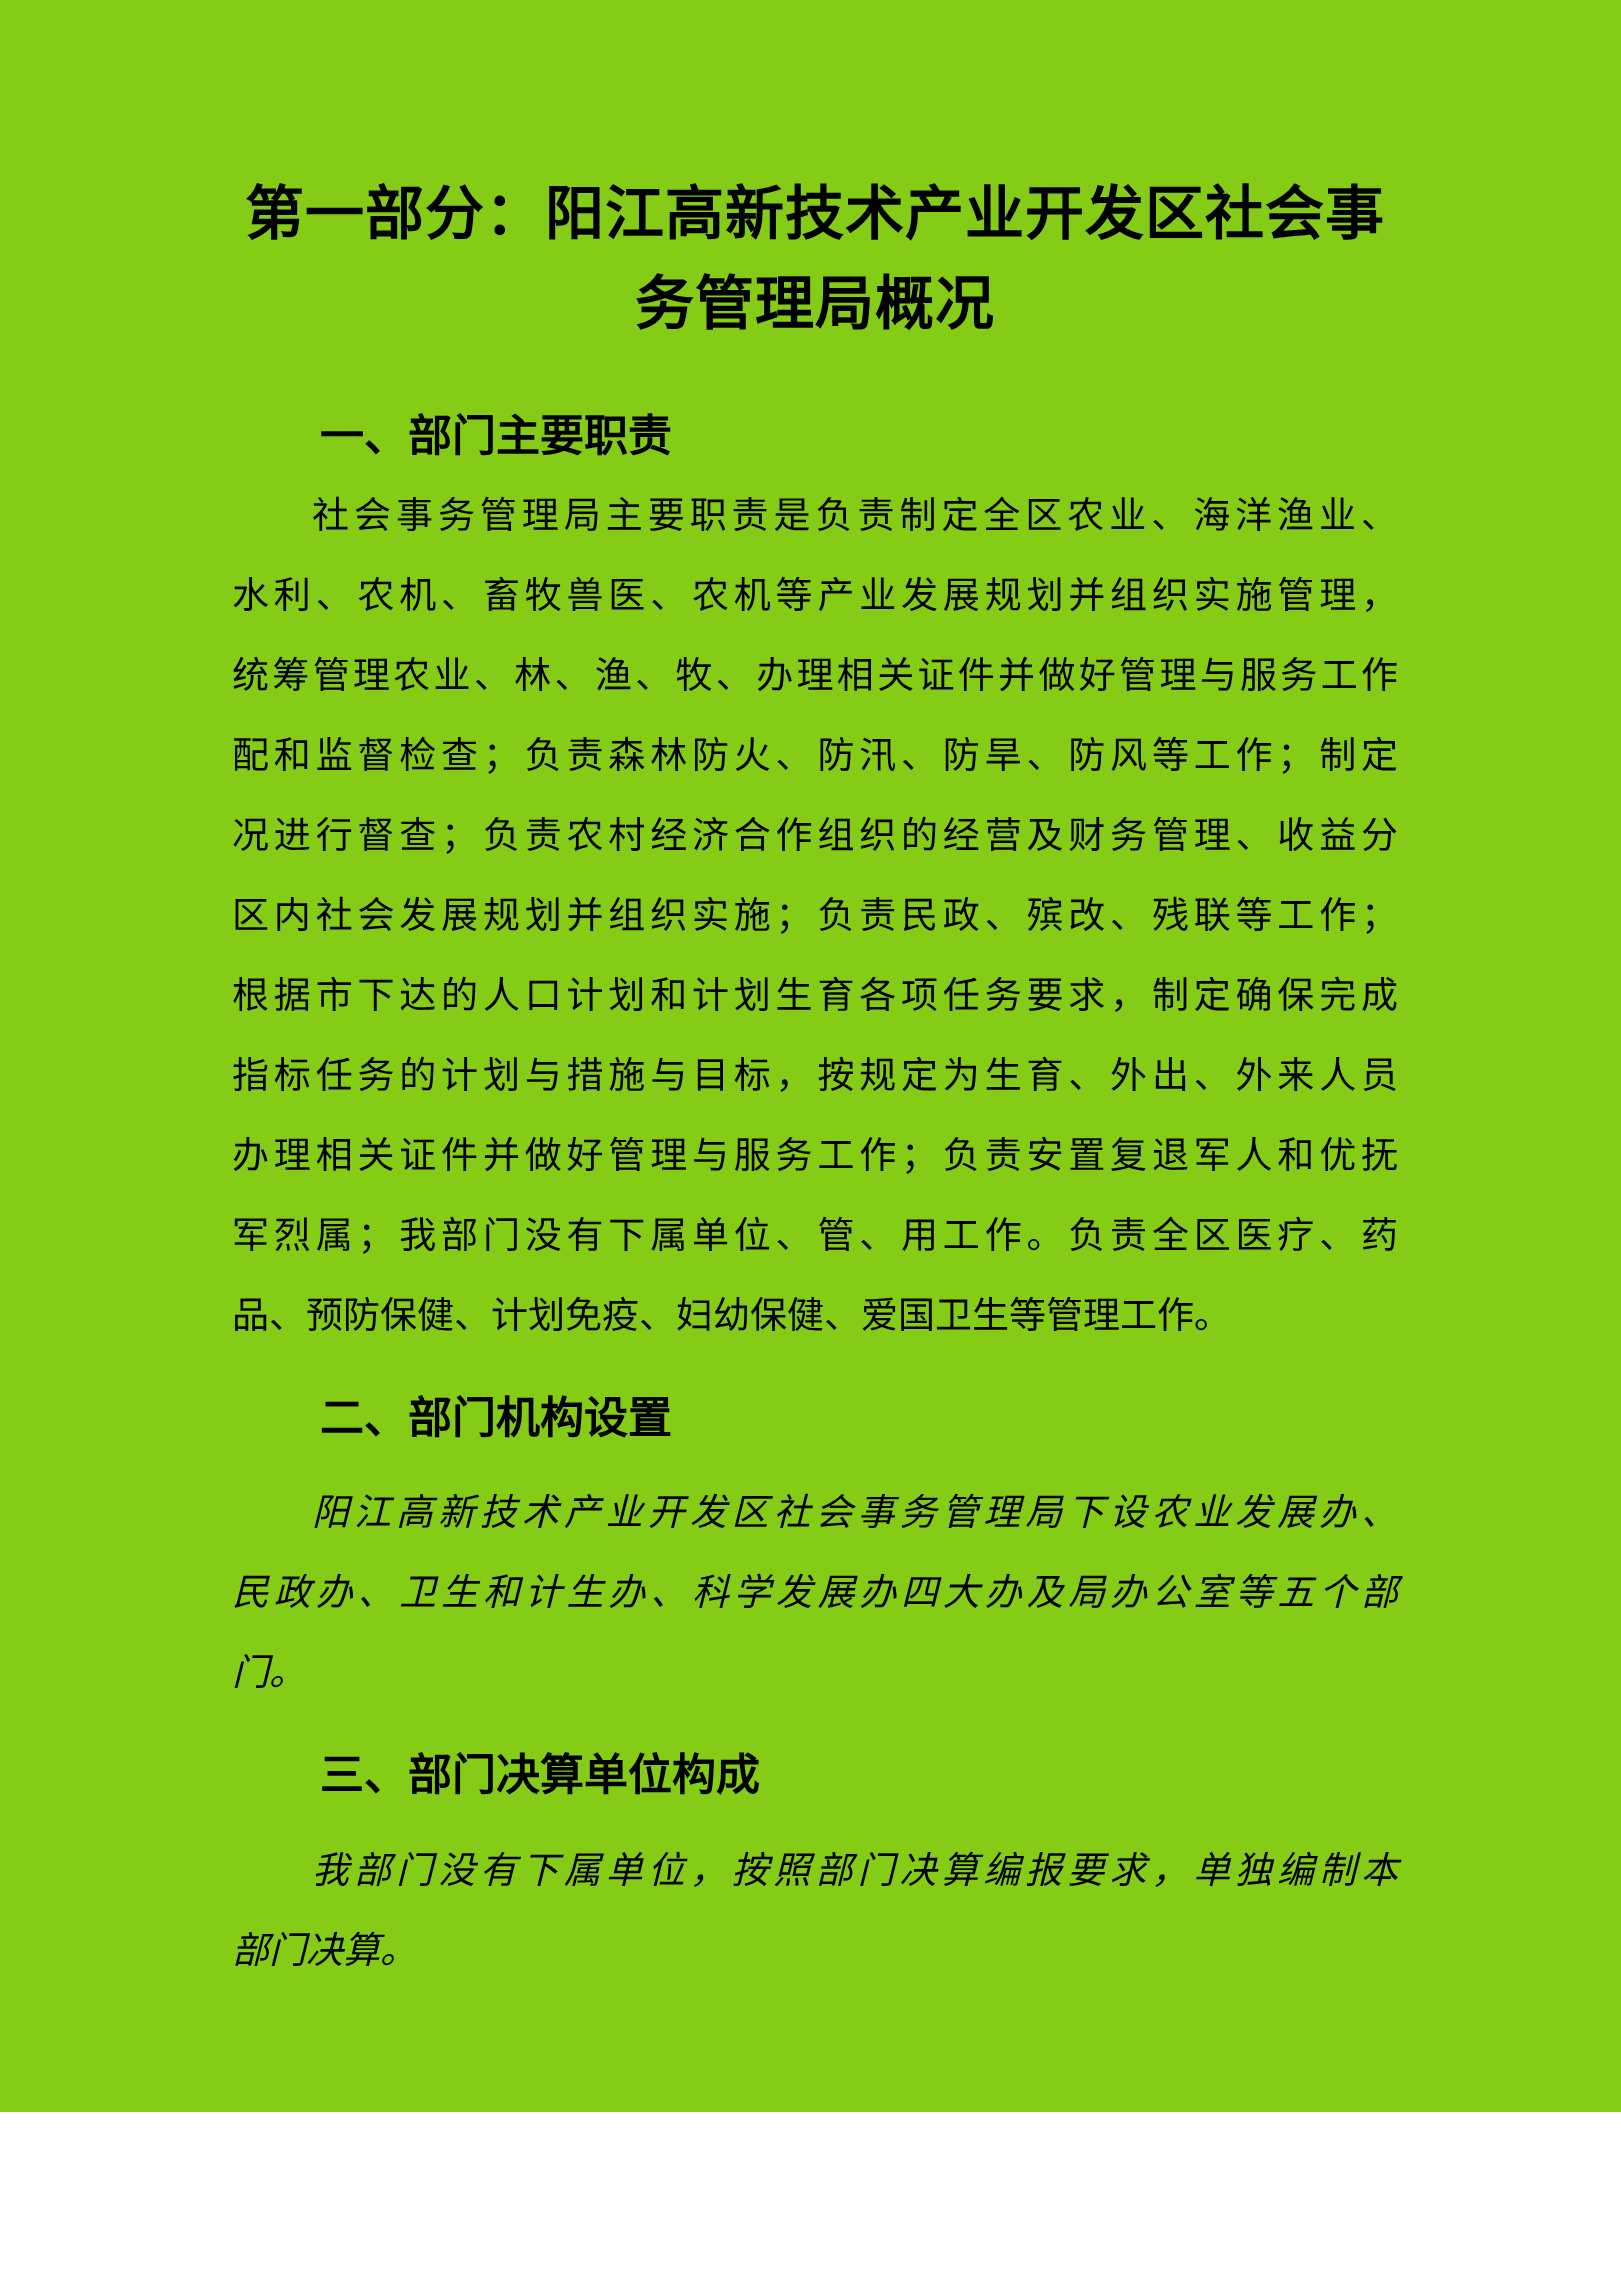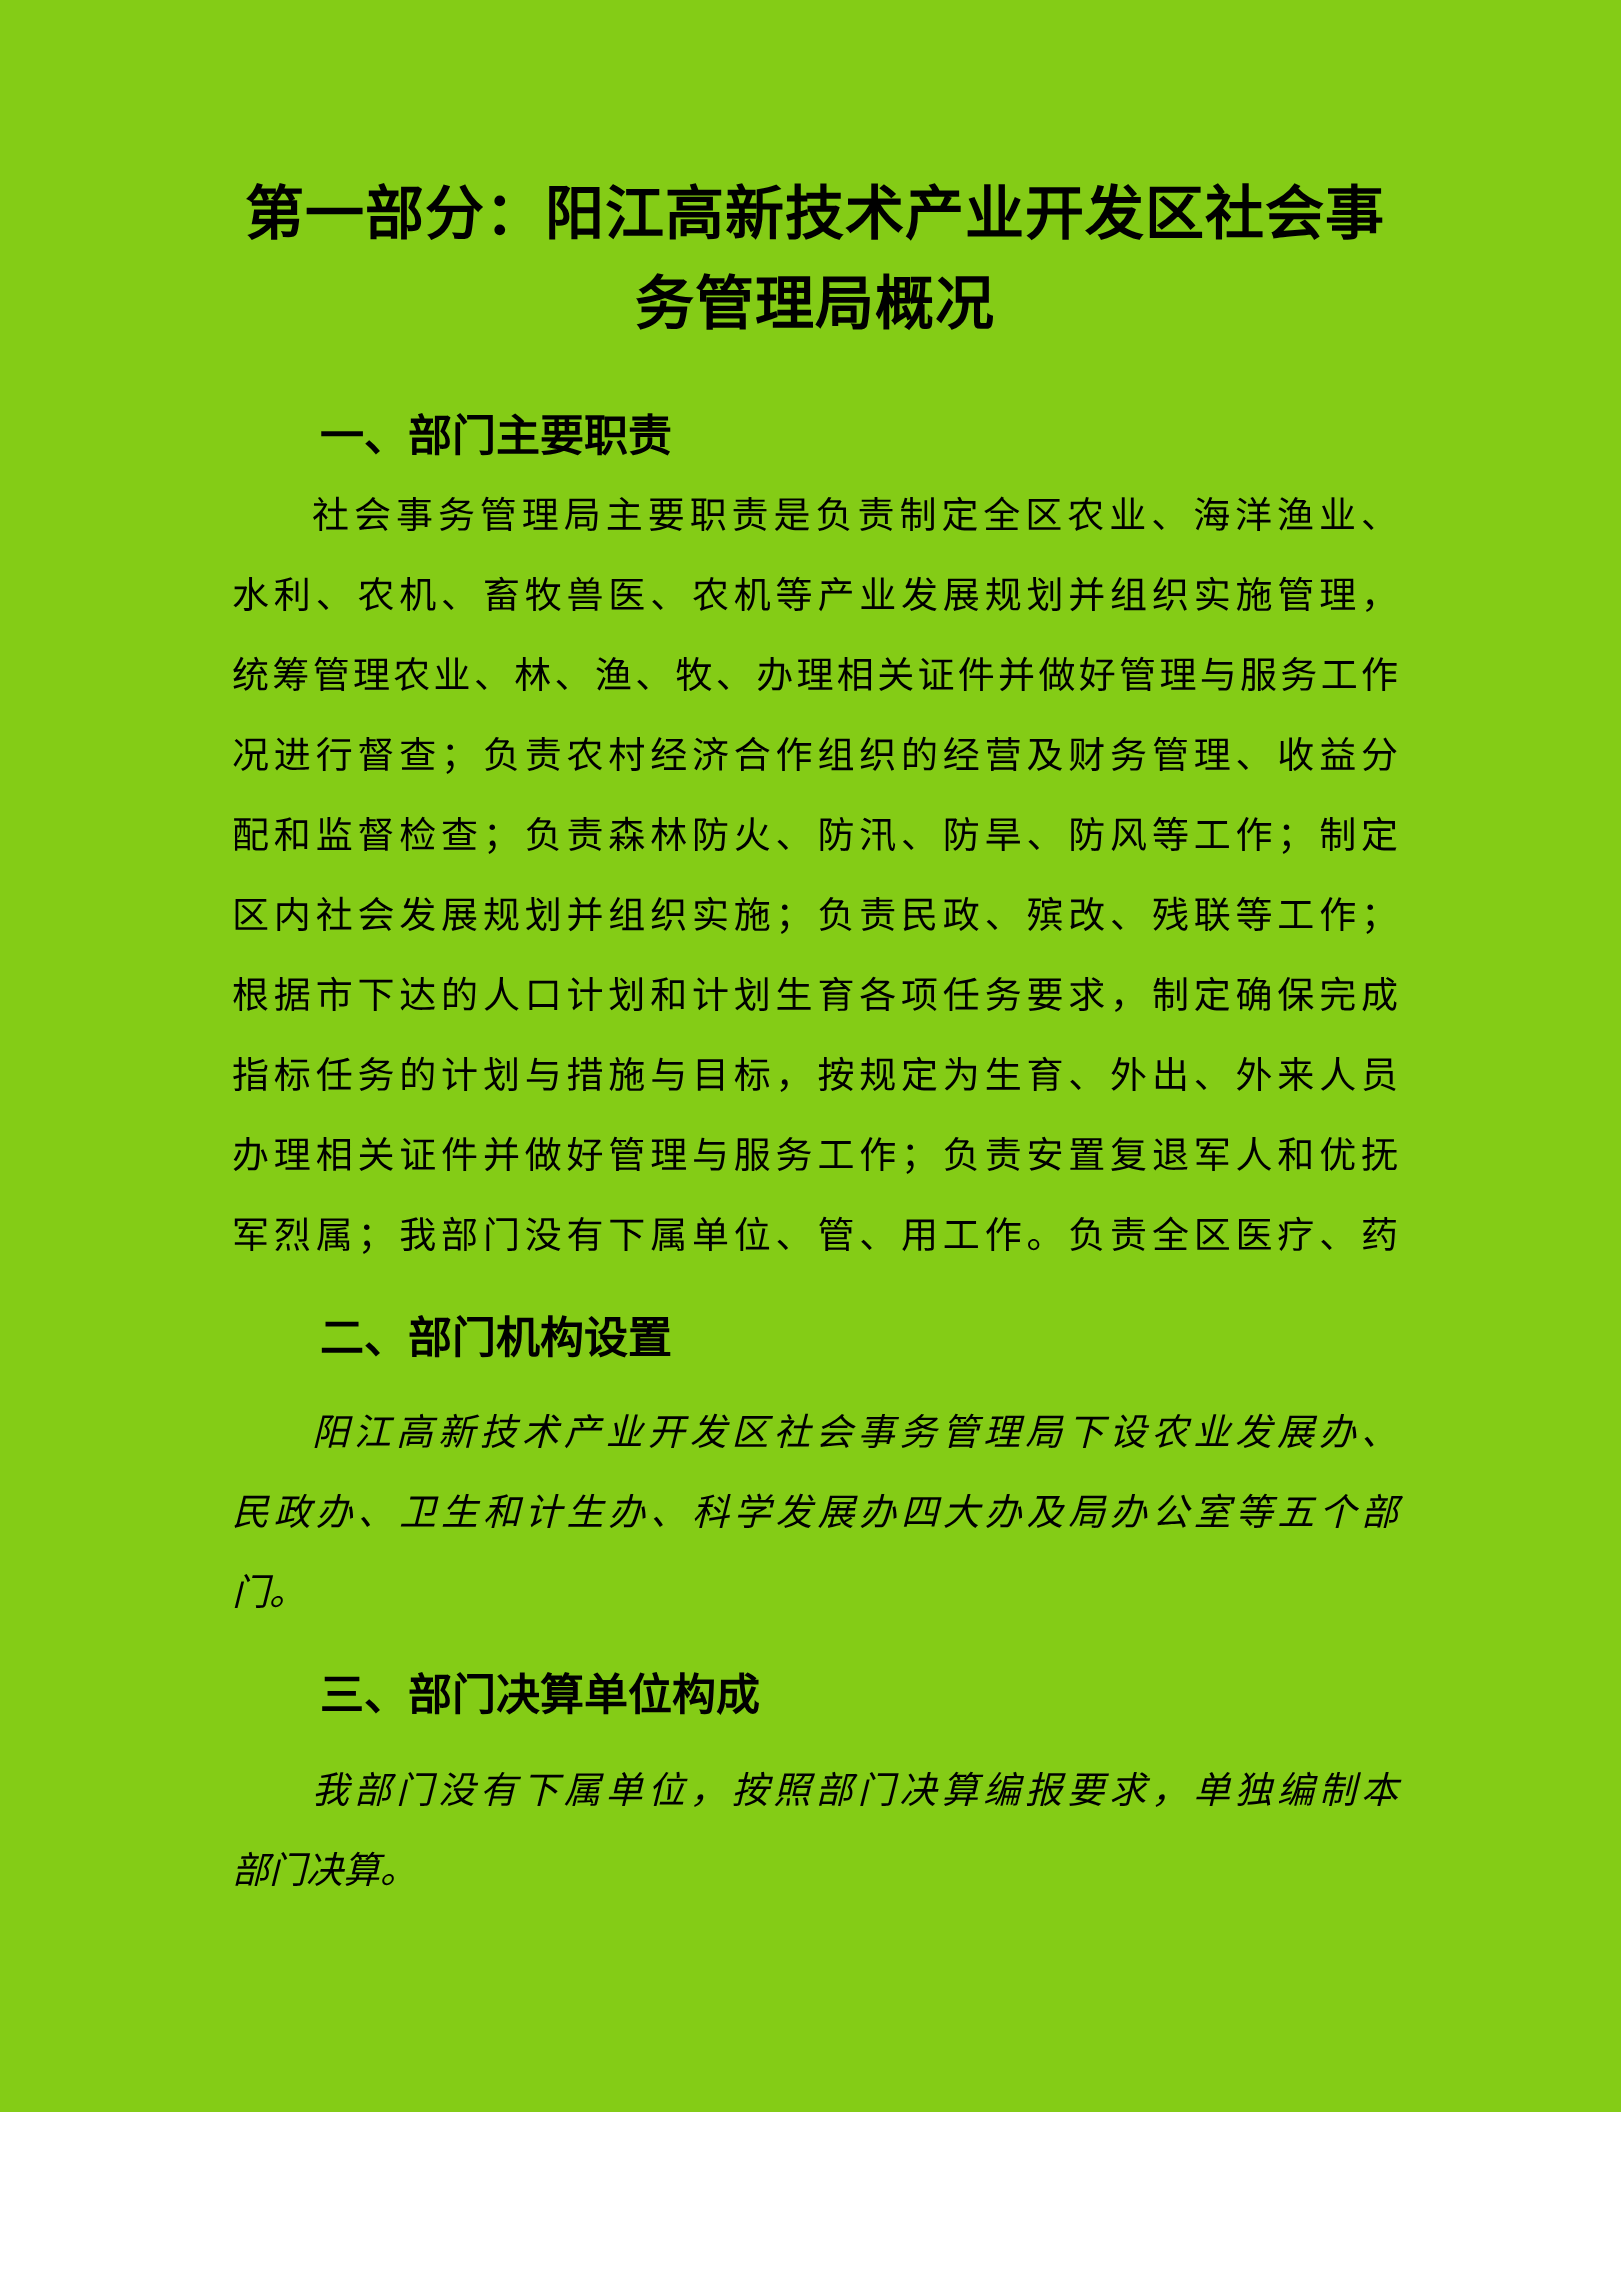--- a/index.html
+++ b/index.html
@@ -83,27 +83,28 @@
       <div>第一部分：阳江高新技术产业开发区社会事</div>
       <div>务管理局概况</div>
     </div>
 
     <div class="section-heading first-heading">一、部门主要职责</div>
 
     <div class="para">
         <div class="tline first">社会事务管理局主要职责是负责制定全区农业、海洋渔业、</div>
         <div class="tline">水利、农机、畜牧兽医、农机等产业发展规划并组织实施管理，</div>
         <div class="tline">统筹管理农业、林、渔、牧、办理相关证件并做好管理与服务工作</div>
+        <div class="tline">配和监督检查；负责森林防火、防汛、防旱、防风等工作；制定</div>
         <div class="tline">况进行督查；负责农村经济合作组织的经营及财务管理、收益分</div>
-        <div class="tline">配和监督检查；负责森林防火、防汛、防旱、防风等工作；制定</div>
         <div class="tline">区内社会发展规划并组织实施；负责民政、殡改、残联等工作；</div>
         <div class="tline">根据市下达的人口计划和计划生育各项任务要求，制定确保完成</div>
         <div class="tline">指标任务的计划与措施与目标，按规定为生育、外出、外来人员</div>
         <div class="tline">办理相关证件并做好管理与服务工作；负责安置复退军人和优抚</div>
         <div class="tline">军烈属；我部门没有下属单位、管、用工作。负责全区医疗、药</div>
+        <div class="tline last">品、预防保健、计划免疫、妇幼保健、爱国卫生等管理工作。</div>
       </div>
 
     <div class="section-heading">二、部门机构设置</div>
 
     <div class="para spaced">
         <div class="tline first">阳江高新技术产业开发区社会事务管理局下设农业发展办、</div>
         <div class="tline">民政办、卫生和计生办、科学发展办四大办及局办公室等五个部</div>
         <div class="tline last">门。</div>
       </div>
 

